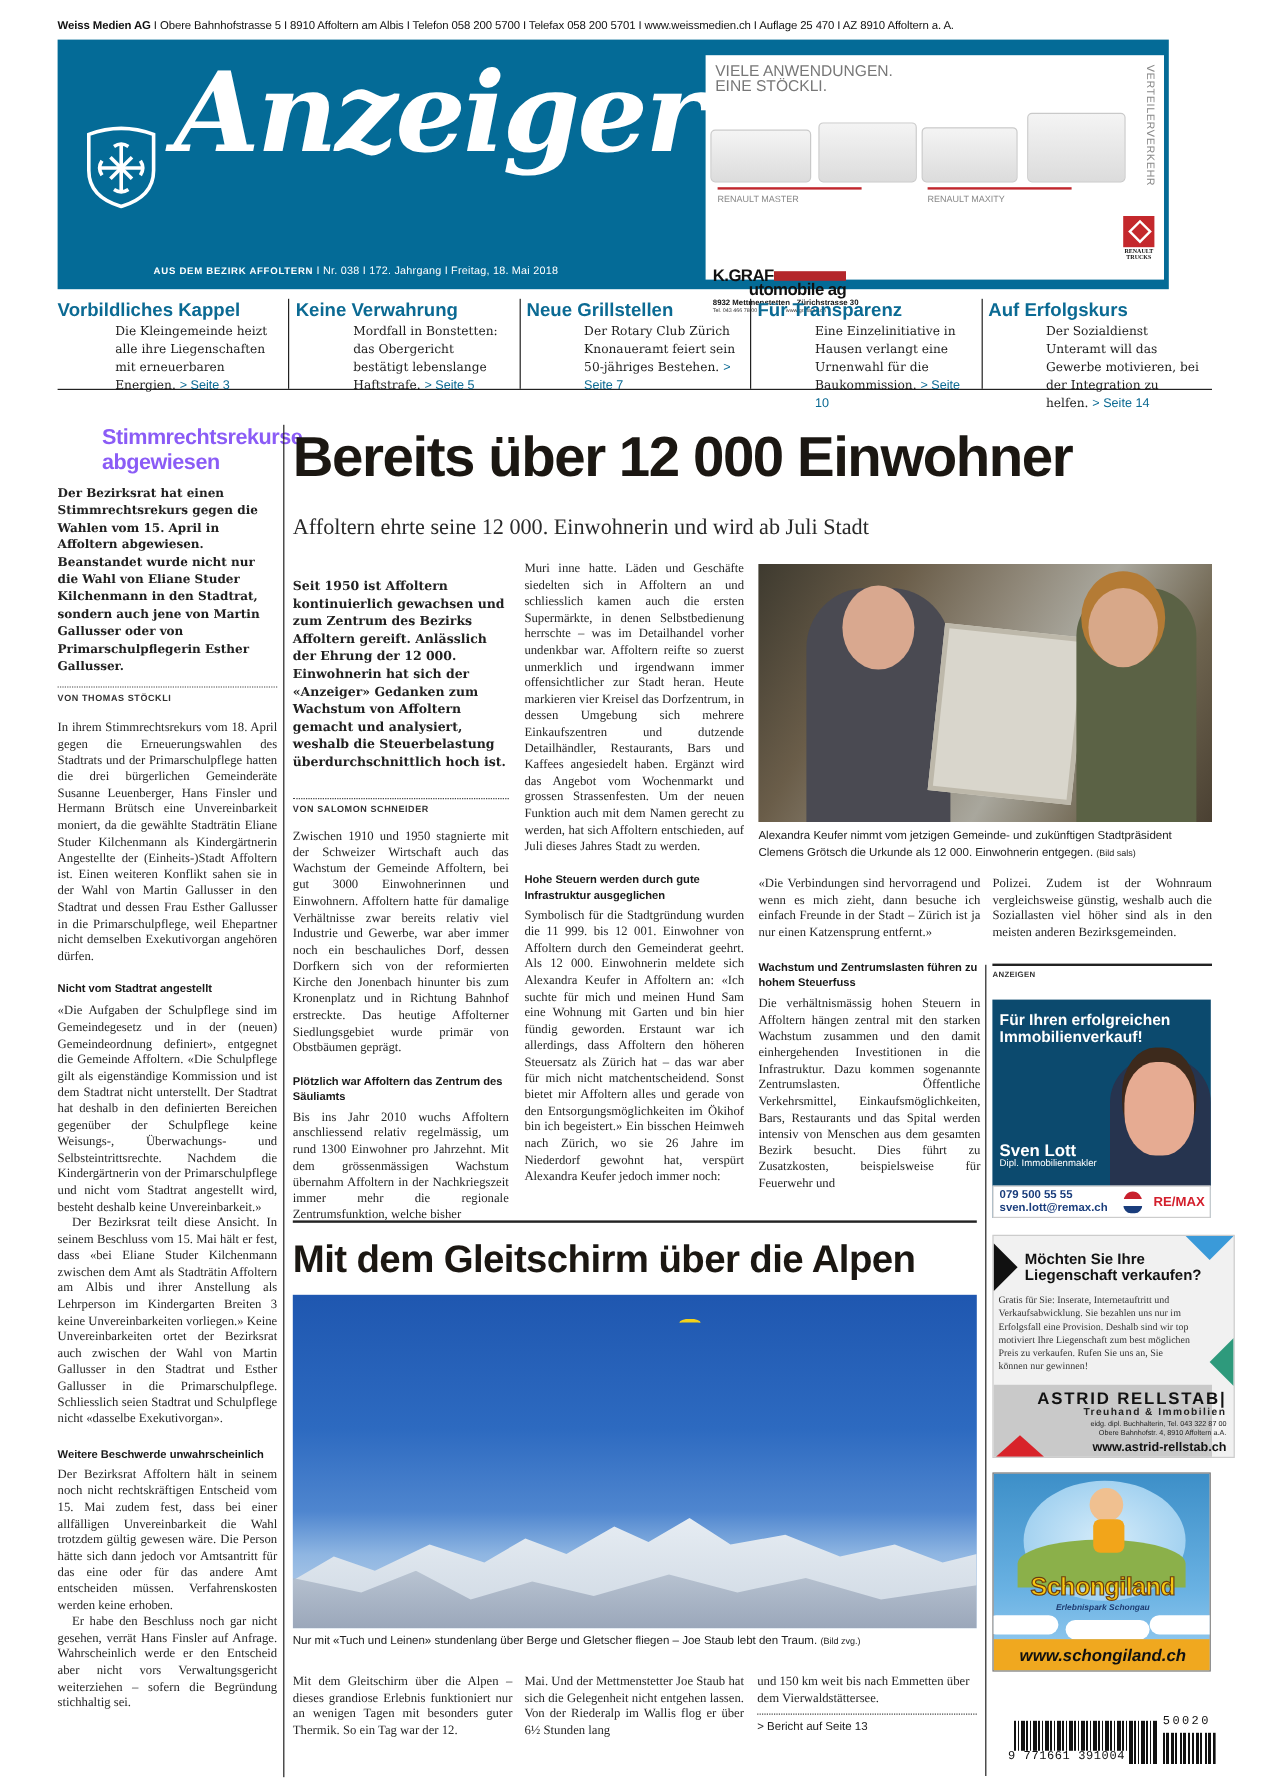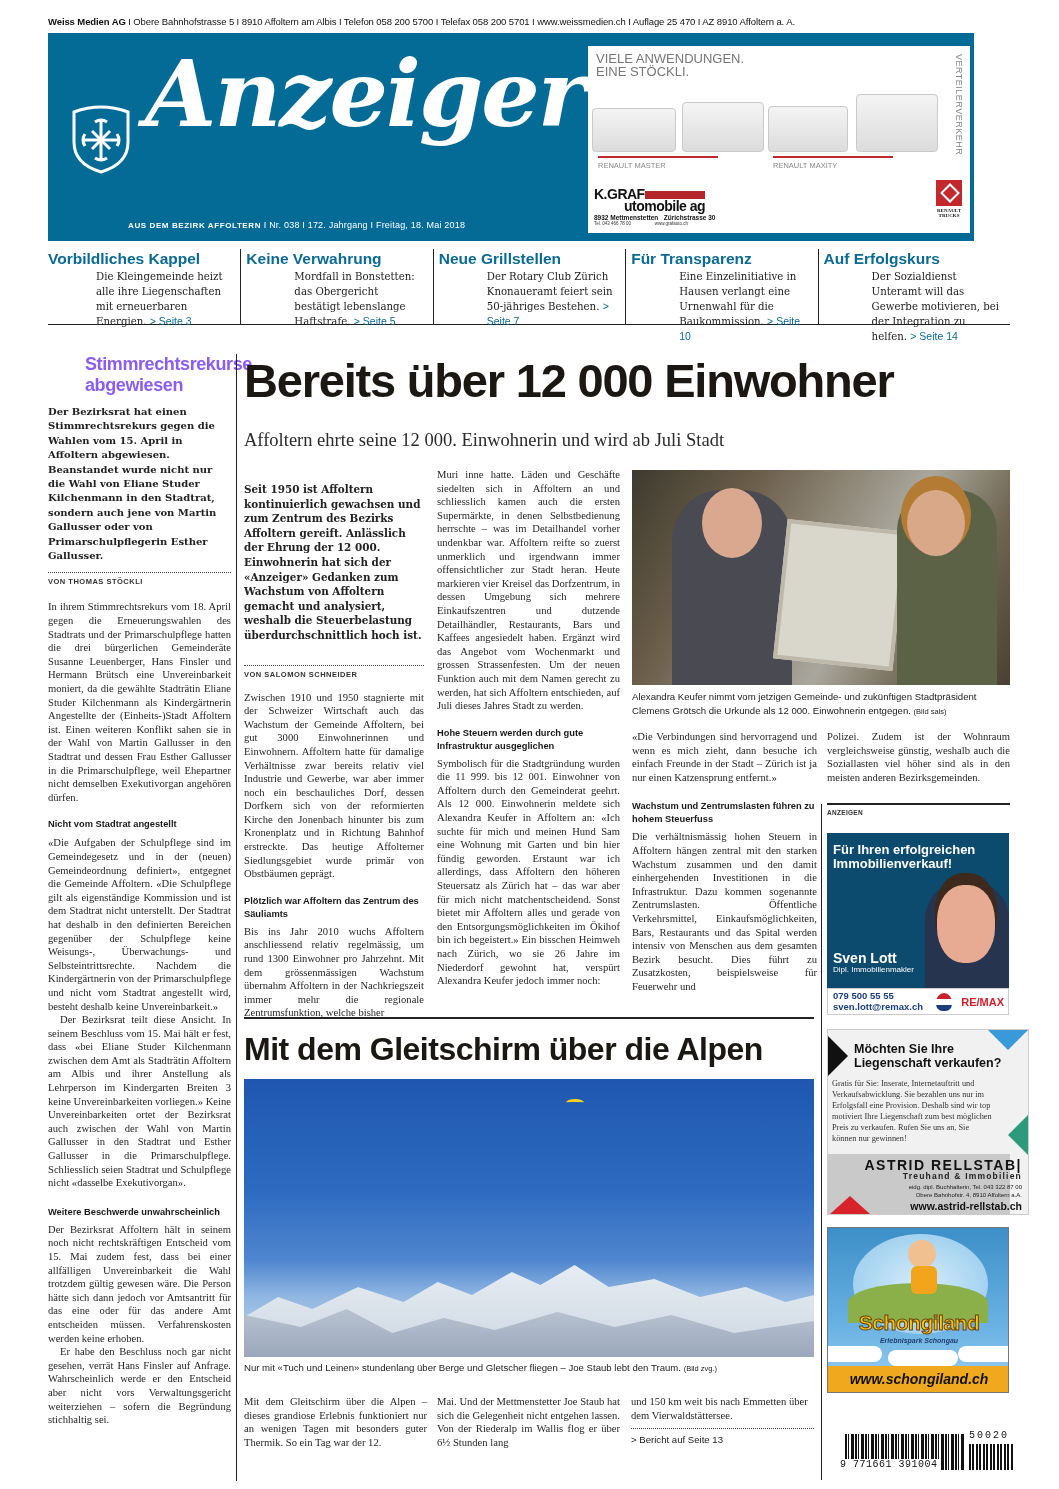--- a/index.html
+++ b/index.html
@@ -12,21 +12,21 @@
   .crest { left: 70px; top: 104px; width: 62px; height: 70px; }
   .masthead-sub { left: 128px; top: 220px; font-family: "Liberation Sans", sans-serif; font-size: 9px; color: #fff; letter-spacing: 0.2px; }
   .masthead-sub .caps { font-weight: bold; letter-spacing: 0.6px; font-size: 8px; }
   .ad-graf { left: 588px; top: 46px; width: 382px; height: 187px; background: #fff; }
   .ad-graf .headline { position: absolute; left: 8px; top: 6px; font-family: "Liberation Sans", sans-serif; font-size: 13px; color: #777; line-height: 13px; }
   .ad-graf .vert { position: absolute; right: 6px; top: 8px; writing-mode: vertical-rl; font-family: "Liberation Sans", sans-serif; font-size: 9px; color: #888; letter-spacing: 0.5px; }
   .truck { position: absolute; background: linear-gradient(#f4f4f4,#dcdcdc); border-radius: 4px; border: 1px solid #c9c9c9; }
   .redline { position: absolute; height: 2px; background: #c1272d; }
   .ad-graf .model { position: absolute; font-family: "Liberation Sans", sans-serif; font-size: 7.5px; color: #888; }
   .kgraf { position: absolute; left: 6px; top: 140px; width: 150px; }
-  .kgraf .logo { font-family: "Liberation Sans", sans-serif; font-weight: bold; font-size: 14px; color: #111; letter-spacing: -0.5px; }
+  .kgraf .logo { font-family: "Liberation Sans", sans-serif; font-weight: bold; font-size: 14px; color: #111; letter-spacing: -0.5px; margin-top: 35px; }
   .kgraf .logo .bar { display: inline-block; width: 60px; height: 8px; background: #b4262b; vertical-align: middle; }
   .kgraf .addr { font-family: "Liberation Sans", sans-serif; font-size: 6.5px; font-weight: bold; color: #111; }
   .kgraf .tiny { font-family: "Liberation Sans", sans-serif; font-size: 4.5px; color: #333; }
   .renault { position: absolute; right: 8px; top: 134px; width: 26px; height: 40px; text-align: center; }
   .renault .diamond { width: 26px; height: 26px; background: #c4282c; position: relative; }
   .renault .diamond::after { content: ""; position: absolute; left: 7px; top: 6px; width: 10px; height: 10px; border: 2px solid #fff; transform: rotate(45deg); }
   .renault .t { font-family: "Liberation Serif", serif; font-size: 5px; font-weight: bold; color: #111; line-height: 5px; margin-top: 2px; }
 
   .teasers { left: 48px; top: 249px; width: 962px; height: 76px; border-bottom: 1.5px solid #222; display: flex; }
   .teaser { width: 194px; padding-right: 6px; }

